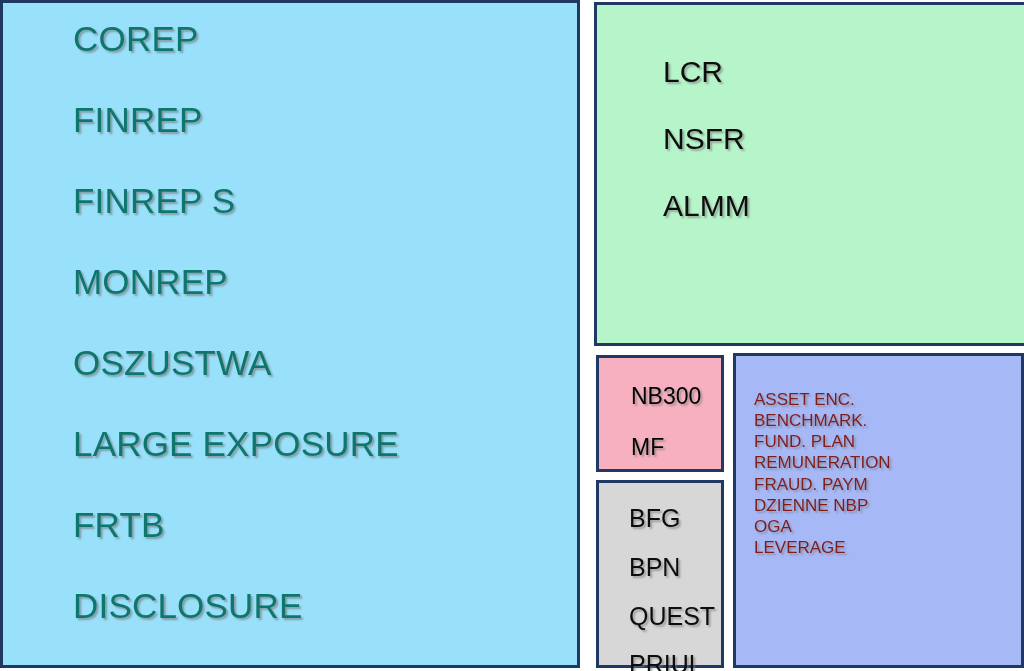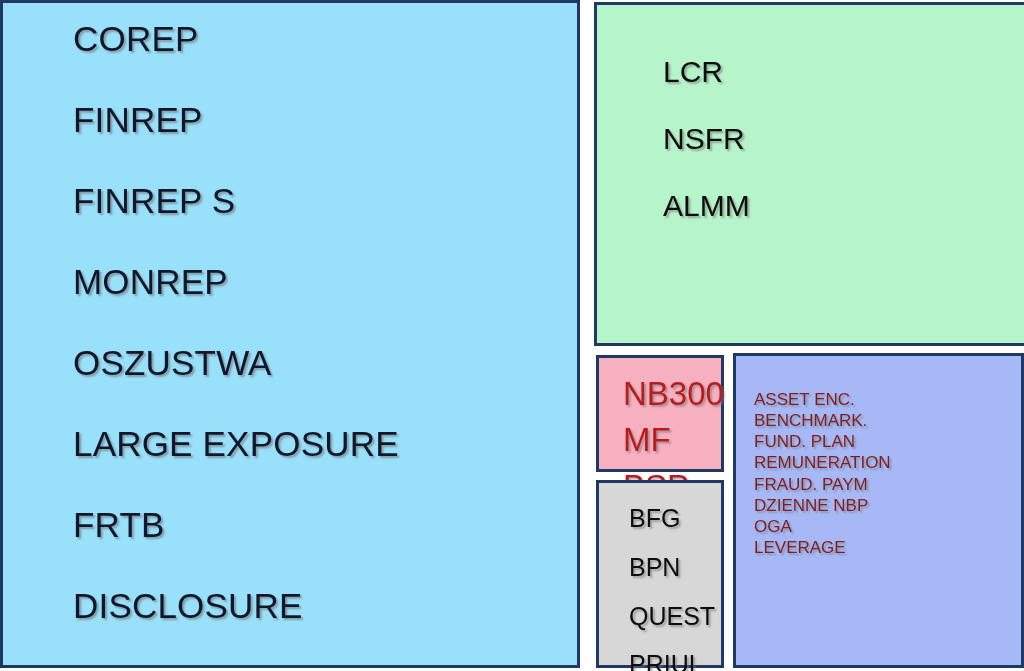--- a/index.html
+++ b/index.html
@@ -33,21 +33,21 @@
     width: 580px;
     height: 668px;
     background: #99e0fb;
     justify-content: flex-start;
     padding-top: 18px;
     padding-left: 70px;
   }
   #panel-reporting .item {
     font-size: 35px;
     line-height: 1.0;
-    color: #0f172a;
+    color: #0f766e;
     letter-spacing: 0.2px;
     margin: 0 0 46px 0;
     text-shadow: 2px 2px 2px rgba(120,120,120,0.65);
     white-space: nowrap;
   }
 
   
   #panel-liquidity {
     left: 594px;
     top: 2px;
@@ -70,24 +70,24 @@
   #panel-national {
     left: 596px;
     top: 355px;
     width: 128px;
     height: 117px;
     background: #f7b0c0;
     padding-top: 13px;
     padding-left: 20px;
   }
   #panel-national .item {
-    font-size: 33px;
+    font-size: 23px;
     line-height: 1.16;
-    color: #b91c1c;
-    margin: 4px;
+    color: #000000;
+    margin: 12px;
     text-shadow: 2px 2px 2px rgba(120,120,120,0.6);
     white-space: nowrap;
   }
 
   
   #panel-other {
     left: 596px;
     top: 480px;
     width: 128px;
     height: 188px;

